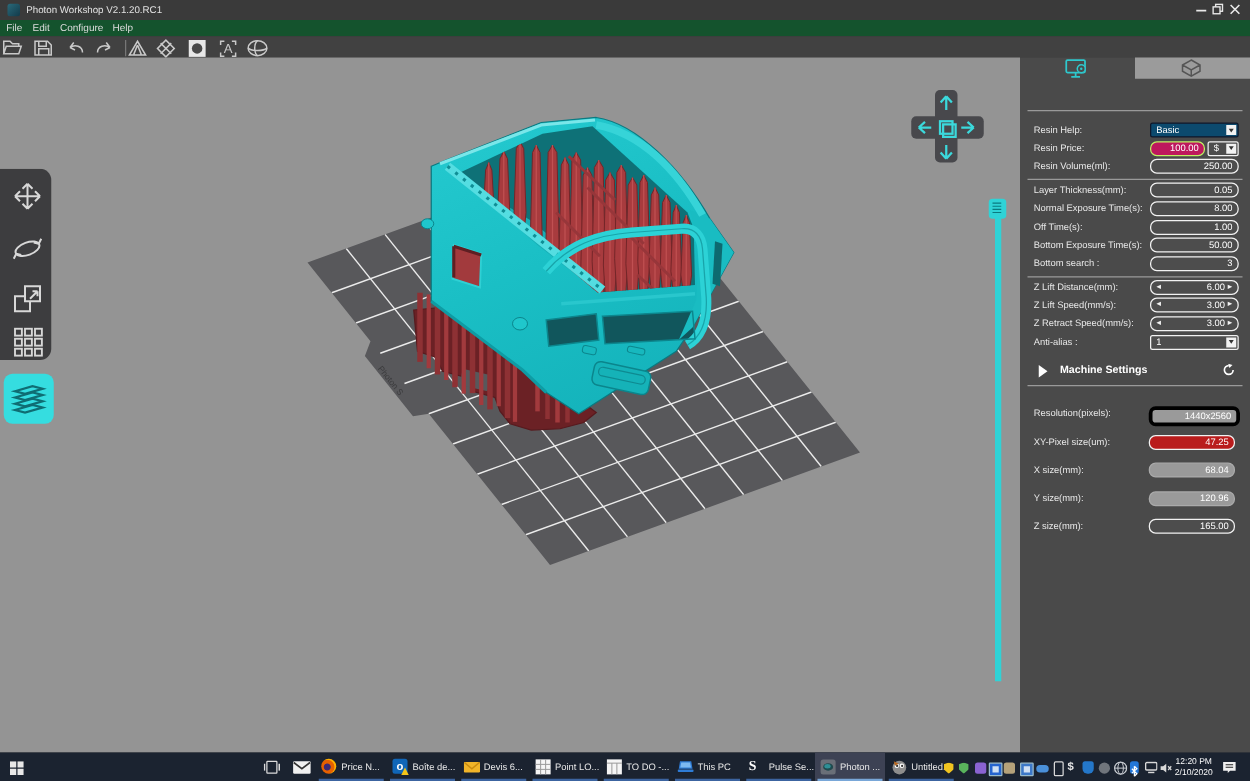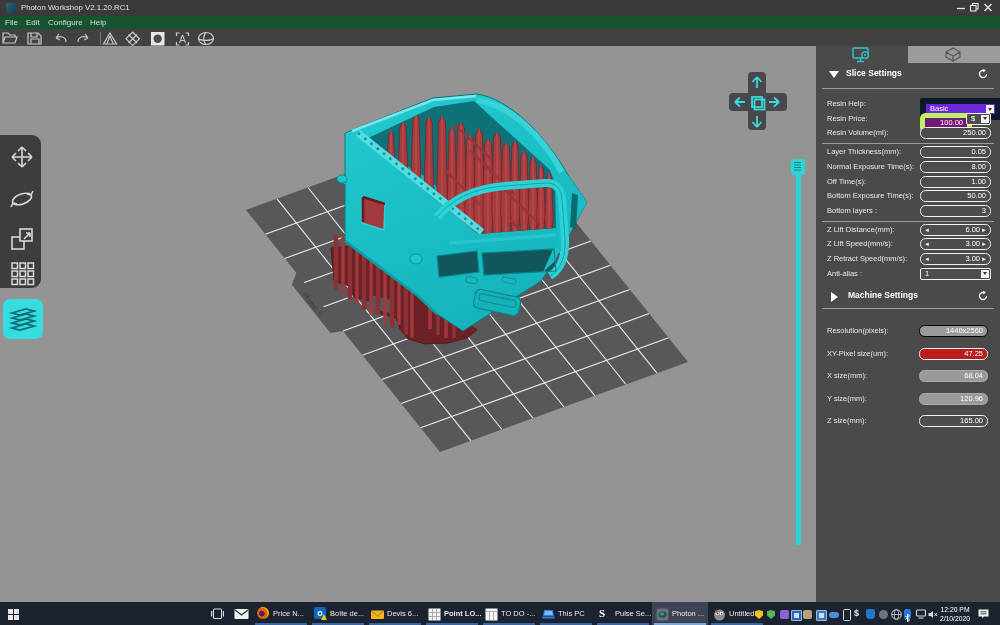--- a/index.html
+++ b/index.html
@@ -237,41 +237,33 @@
     <svg width="20" height="16" viewBox="0 0 20 16" style="position:absolute;left:36px;top:1px">
       <rect x="1" y="1" width="15" height="10" rx="1" fill="none" stroke="#2ec8cd" stroke-width="1.4"></rect>
       <line x1="8.5" y1="11" x2="8.5" y2="14" stroke="#2ec8cd" stroke-width="1.4"></line>
       <line x1="5" y1="14.5" x2="12" y2="14.5" stroke="#2ec8cd" stroke-width="1.4"></line>
       <circle cx="13" cy="8" r="3.2" fill="#4a4a4a" stroke="#2ec8cd" stroke-width="1.2"></circle>
       <circle cx="13" cy="8" r="1" fill="#2ec8cd"></circle>
     </svg>
     <svg width="18" height="15" viewBox="0 0 18 15" style="position:absolute;left:128px;top:1px">
       <path d="M9,1 L16,5 L16,10 L9,14 L2,10 L2,5 Z M2,5 L9,9 L16,5 M9,9 L9,14" fill="none" stroke="#555" stroke-width="1.2"></path>
     </svg>
-<div style="position:absolute;left:0;top:22px;width:184px;height:14px">
-      <span style="position:absolute;left:13px;top:3px;width:0;height:0;border-left:5px solid transparent;border-right:5px solid transparent;border-top:7px solid #fff"></span>
-      <span style="position:absolute;left:30px;top:0;font-size:8.5px;font-weight:bold;color:#fff">Slice Settings</span>
-      <svg width="10" height="10" viewBox="0 0 10 10" style="position:absolute;right:12px;top:1px">
-        <path d="M8.5,5 A3.5,3.5 0 1 1 5,1.5" fill="none" stroke="#fff" stroke-width="1.3"></path>
-        <path d="M5,0 L8,1.8 L5,3.5 Z" fill="#fff" transform="rotate(-15 5 1.5)"></path>
-      </svg>
-    </div>
     <div style="position:absolute;left:6px;top:42px;width:172px;height:1px;background:#9a9a9a"></div>
     <div style="position:absolute;left:11px;top:53px;width:180px;height:12px">
       <span style="position:absolute;left:0;top:0;font-size:7.5px;color:#e8e8e8;line-height:10px;white-space:nowrap">Resin Help:</span>
-      <span style="position:absolute;left:93px;top:-1px;width:69px;height:10px;border-radius:2px;border:6px solid #0f172a;background:#6d28d9;color:#fff;font-size:7.5px;display:block">
+      <span style="position:absolute;left:93px;top:-1px;width:69px;height:10px;border-radius:2px;border:1px solid #0f172a;background:#0c4a6e;color:#fff;font-size:7.5px;display:block">
         <span style="position:absolute;left:4px;top:0;line-height:10px">Basic</span>
         <span style="position:absolute;right:1px;top:1px;width:8px;height:8px;background:#f2f2f2">
           <span style="position:absolute;left:1.5px;top:2.5px;width:0;height:0;border-left:2.5px solid transparent;border-right:2.5px solid transparent;border-top:3.5px solid #333"></span>
         </span>
       </span>
     </div>
     <div style="position:absolute;left:11px;top:67.5px;width:180px;height:12px">
       <span style="position:absolute;left:0;top:0;font-size:7.5px;color:#e8e8e8;line-height:10px;white-space:nowrap">Resin Price:</span>
-      <span style="position:absolute;left:93px;top:-1px;width:42px;height:10px;border-radius:5.5px;border:5px solid #bef264;background:#701a75;color:#fff;font-size:7.5px;display:block">
+      <span style="position:absolute;left:93px;top:-1px;width:42px;height:10px;border-radius:5.5px;border:1px solid #bef264;background:#be185d;color:#fff;font-size:7.5px;display:block">
         <span style="position:absolute;right:4px;top:0;line-height:10px">100.00</span>
       </span>
       <span style="position:absolute;left:139px;top:-1px;width:23px;height:10px;border-radius:2px;border:1px solid #f2f2f2;background:#4d4d4d;color:#fff;font-size:7.5px;display:block">
         <span style="position:absolute;left:4px;top:0;line-height:10px">$</span>
         <span style="position:absolute;right:1px;top:1px;width:8px;height:8px;background:#f2f2f2">
           <span style="position:absolute;left:1.5px;top:2.5px;width:0;height:0;border-left:2.5px solid transparent;border-right:2.5px solid transparent;border-top:3.5px solid #333"></span>
         </span>
       </span>
     </div>
     <div style="position:absolute;left:11px;top:82px;width:180px;height:12px">
@@ -299,21 +291,21 @@
         <span style="position:absolute;right:4px;top:0;line-height:10px">1.00</span>
       </span>
     </div>
     <div style="position:absolute;left:11px;top:145px;width:180px;height:12px">
       <span style="position:absolute;left:0;top:0;font-size:7.5px;color:#e8e8e8;line-height:10px;white-space:nowrap">Bottom Exposure Time(s):</span>
       <span style="position:absolute;left:93px;top:-1px;width:69px;height:10px;border-radius:5.5px;border:1px solid #f2f2f2;background:#4d4d4d;color:#fff;font-size:7.5px;display:block">
         <span style="position:absolute;right:4px;top:0;line-height:10px">50.00</span>
       </span>
     </div>
     <div style="position:absolute;left:11px;top:160px;width:180px;height:12px">
-      <span style="position:absolute;left:0;top:0;font-size:7.5px;color:#e8e8e8;line-height:10px;white-space:nowrap">Bottom layers :</span>
+      <span style="position:absolute;left:0;top:0;font-size:7.5px;color:#e8e8e8;line-height:10px;white-space:nowrap">Bottom search :</span>
       <span style="position:absolute;left:93px;top:-1px;width:69px;height:10px;border-radius:5.5px;border:1px solid #f2f2f2;background:#4d4d4d;color:#fff;font-size:7.5px;display:block">
         <span style="position:absolute;right:4px;top:0;line-height:10px">3</span>
       </span>
     </div>
     <div style="position:absolute;left:6px;top:175px;width:172px;height:1px;background:#9a9a9a"></div>
     <div style="position:absolute;left:11px;top:178.5px;width:180px;height:12px">
       <span style="position:absolute;left:0;top:0;font-size:7.5px;color:#e8e8e8;line-height:10px;white-space:nowrap">Z Lift Distance(mm):</span>
       <span style="position:absolute;left:93px;top:-1px;width:69px;height:10px;border-radius:5.5px;border:1px solid #f2f2f2;background:#4d4d4d;color:#fff;font-size:7.5px;display:block">
         <span style="position:absolute;left:3px;top:0;line-height:10px;color:#f2f2f2;font-size:6px">◄</span>
         <span style="position:absolute;right:10px;top:0;line-height:10px">6.00</span>
@@ -349,21 +341,21 @@
       <span style="position:absolute;left:15px;top:2px;width:0;height:0;border-top:5px solid transparent;border-bottom:5px solid transparent;border-left:7px solid #fff"></span>
       <span style="position:absolute;left:32px;top:0;font-size:8.5px;font-weight:bold;color:#fff">Machine Settings</span>
       <svg width="10" height="10" viewBox="0 0 10 10" style="position:absolute;right:12px;top:1px">
         <path d="M8.5,5 A3.5,3.5 0 1 1 5,1.5" fill="none" stroke="#fff" stroke-width="1.3"></path>
         <path d="M5,0 L8,1.8 L5,3.5 Z" fill="#fff" transform="rotate(-15 5 1.5)"></path>
       </svg>
     </div>
     <div style="position:absolute;left:6px;top:262px;width:172px;height:1px;background:#9a9a9a"></div>
     <div style="position:absolute;left:11px;top:280px;width:180px;height:12px">
       <span style="position:absolute;left:0;top:0;font-size:7.5px;color:#e8e8e8;line-height:10px;white-space:nowrap">Resolution(pixels):</span>
-      <span style="position:absolute;left:92px;top:-1px;width:67px;height:10px;border-radius:5.5px;border:1px solid #000000;background:#9a9a9a;color:#fff;font-size:7.5px;display:block">
+      <span style="position:absolute;left:92px;top:-1px;width:67px;height:10px;border-radius:5.5px;border:3px solid #000000;background:#9a9a9a;color:#fff;font-size:7.5px;display:block">
         <span style="position:absolute;right:4px;top:0;line-height:10px">1440x2560</span>
       </span>
     </div>
     <div style="position:absolute;left:11px;top:302.5px;width:180px;height:12px">
       <span style="position:absolute;left:0;top:0;font-size:7.5px;color:#e8e8e8;line-height:10px;white-space:nowrap">XY-Pixel size(um):</span>
       <span style="position:absolute;left:92px;top:-1px;width:67px;height:10px;border-radius:5.5px;border:1px solid #f2f2f2;background:#b91c1c;color:#fff;font-size:7.5px;display:block">
         <span style="position:absolute;right:4px;top:0;line-height:10px">47.25</span>
       </span>
     </div>
     <div style="position:absolute;left:11px;top:325px;width:180px;height:12px">
@@ -417,21 +409,21 @@
       <span style="position:absolute;left:2px;bottom:0;width:52px;height:2px;background:#3c64a0"></span>
     </div>
     <div style="position:absolute;left:367px;top:0;width:56px;height:23px;">
       <span style="position:absolute;left:4px;top:5px;width:13px;height:13px"><svg width="13" height="13">
           <rect x="0" y="2.5" width="13" height="8.5" rx="1" fill="#f0b429"></rect>
           <path d="M0.5,3 L6.5,8 L12.5,3" fill="none" stroke="#c98b10" stroke-width="1.2"></path>
         </svg></span>
       <span style="position:absolute;left:20px;top:7px;font-size:7.5px;color:#e8e8e8;white-space:nowrap;width:37px;overflow:hidden;display:block">Devis 6...</span>
       <span style="position:absolute;left:2px;bottom:0;width:52px;height:2px;background:#3c64a0"></span>
     </div>
-    <div style="position:absolute;left:424px;top:0;width:56px;height:23px;font-weight:bold;">
+    <div style="position:absolute;left:424px;top:0;width:56px;height:23px;">
       <span style="position:absolute;left:4px;top:5px;width:13px;height:13px"><svg width="13" height="13">
           <rect x="0.5" y="0.5" width="12" height="12" fill="#f5f5f5"></rect>
           <path d="M0.5,4.5 H12.5 M0.5,8.5 H12.5 M4.5,0.5 V12.5 M8.5,0.5 V12.5" stroke="#999" stroke-width="0.8"></path>
         </svg></span>
       <span style="position:absolute;left:20px;top:7px;font-size:7.5px;color:#e8e8e8;white-space:nowrap;width:37px;overflow:hidden;display:block">Point LO...</span>
       <span style="position:absolute;left:2px;bottom:0;width:52px;height:2px;background:#3c64a0"></span>
     </div>
     <div style="position:absolute;left:481px;top:0;width:56px;height:23px;">
       <span style="position:absolute;left:4px;top:5px;width:13px;height:13px"><svg width="13" height="13">
           <rect x="0.5" y="0.5" width="12" height="12" fill="#f5f5f5"></rect>

